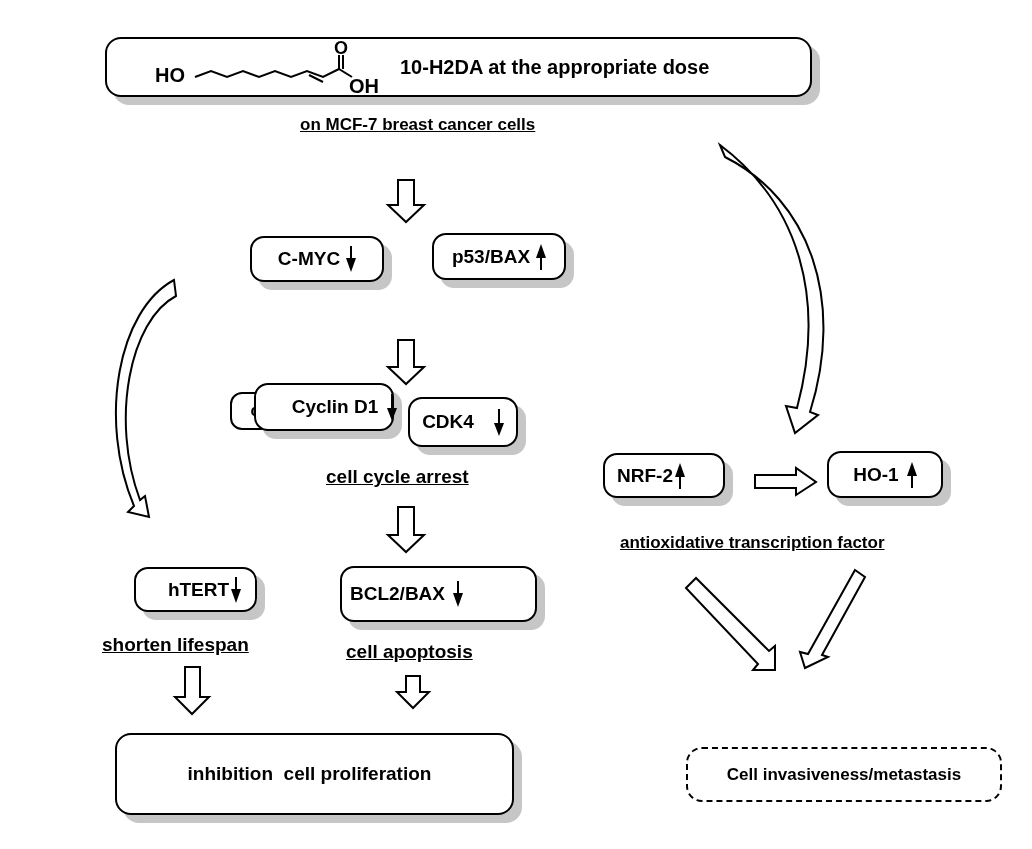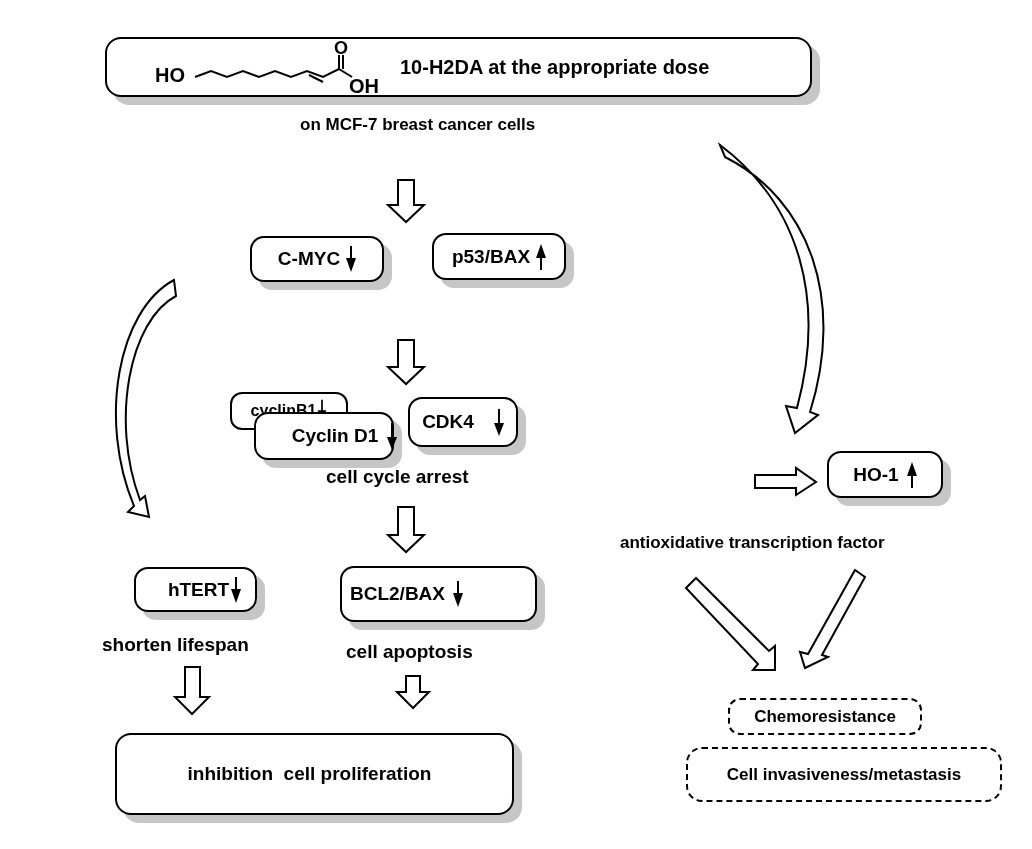--- a/index.html
+++ b/index.html
@@ -24,20 +24,21 @@
       align-items: center;
       justify-content: center;
       white-space: nowrap;
     }
     .shadow { box-shadow: 8px 8px 0 #c6c6c6; }
     .dashed { border: 2px dashed #000; box-shadow: none; }
     .label {
       position: absolute;
       white-space: nowrap;
       font-size: 19px;
+      text-decoration: underline;
     }
     .arrow-glyph {
       display: inline-block;
       width: 10px;
       margin-left: 6px;
       height: 30px;
       vertical-align: middle;
     }
     .arrow-glyph svg { width: 10px; height: 30px; display: block; }
     .txt { font-size: 19px; }
@@ -109,21 +110,21 @@
   <div class="box" style="left:230px; top:344px; width:118px; height:38px; border-radius:12px;margin-top:48px;">
     <span class="txt" style="font-size:16px;">cyclinB1</span>
     <span class="arrow-glyph" style="margin-left:1px; height:26px;">
       <svg viewBox="0 0 10 30" style="height:26px;">
           <line x1="5" y1="2" x2="5" y2="24" stroke="#000" stroke-width="2"></line>
           <path d="M0,14 L5,28 L10,14 Z" fill="#000"></path>
         </svg>
     </span>
   </div>
 
-  <div class="box shadow" style="left:254px; top:412px; width:140px; height:48px;padding-left:41px;">
+  <div class="box shadow" style="left:254px; top:383px; width:140px; height:48px;padding-left:41px;">
     <span class="txt">Cyclin D1</span>
     <span class="arrow-glyph" style="margin-left:9px; height:38px;">
       <svg viewBox="0 0 10 30" style="height:38px;">
           <line x1="5" y1="2" x2="5" y2="24" stroke="#000" stroke-width="2"></line>
           <path d="M0,16 L5,29 L10,16 Z" fill="#000"></path>
         </svg>
     </span>
   </div>
 
   <div class="box shadow" style="left:408px; top:397px; width:110px; height:50px;">
@@ -158,34 +159,40 @@
     </span>
   </div>
 
   <span class="label" style="left:102px; top:634px;">shorten lifespan</span>
   <span class="label" style="left:346px; top:641px;">cell apoptosis</span>
 
   <div class="box shadow" style="left:115px; top:733px; width:399px; height:82px; border-radius:16px;">
     <span class="txt" style="white-space:pre; margin-right:10px;">inhibition  cell proliferation</span>
   </div>
 
+  <div class="box shadow" style="left:603px; top:453px; width:122px; height:45px; justify-content:flex-start; padding-left:12px;">
+    <span class="txt">NRF-2</span>
+    <span class="arrow-glyph" style="margin-left:2px;">
+      <svg viewBox="0 0 10 30">
+          <line x1="5" y1="6" x2="5" y2="28" stroke="#000" stroke-width="2"></line>
+          <path d="M0,16 L5,2 L10,16 Z" fill="#000"></path>
+        </svg>
+    </span>
+  </div>
 
   <div class="box shadow" style="left:827px; top:451px; width:116px; height:47px;">
     <span class="txt">HO-1</span>
     <span class="arrow-glyph" style="margin-left:8px;">
       <svg viewBox="0 0 10 30">
           <line x1="5" y1="6" x2="5" y2="28" stroke="#000" stroke-width="2"></line>
           <path d="M0,16 L5,2 L10,16 Z" fill="#000"></path>
         </svg>
     </span>
   </div>
 
   <span class="label" style="left:620px; top:533px; font-size:17px;">antioxidative transcription factor</span>
 
-  <div class="box dashed" style="left:728px; top:698px; width:194px; height:37px; border-radius:12px;">
-    <span class="txt" style="font-size:17px;">Chemoresistance</span>
-  </div>
 
   <div class="box dashed" style="left:686px; top:747px; width:316px; height:55px; border-radius:16px;">
     <span class="txt" style="font-size:17px;">Cell invasiveness/metastasis</span>
   </div>
 
 </div>
 
 </body></html>

